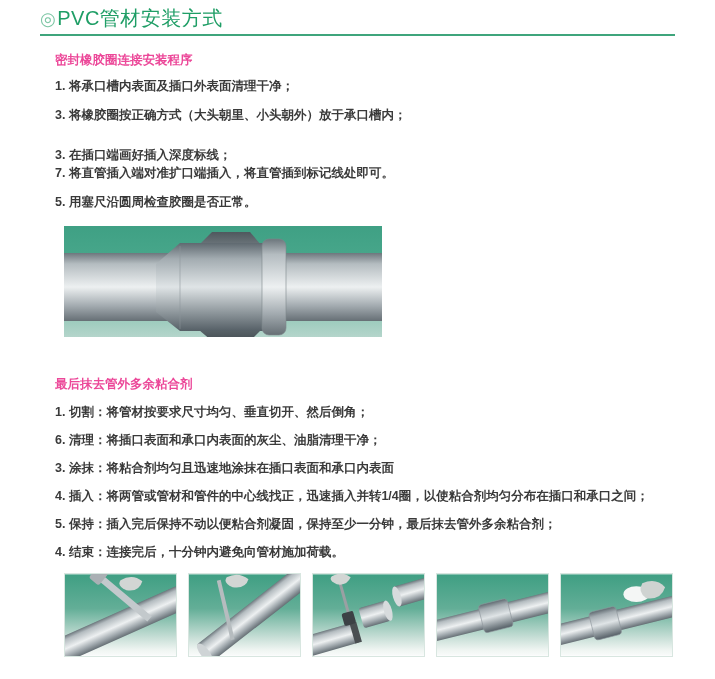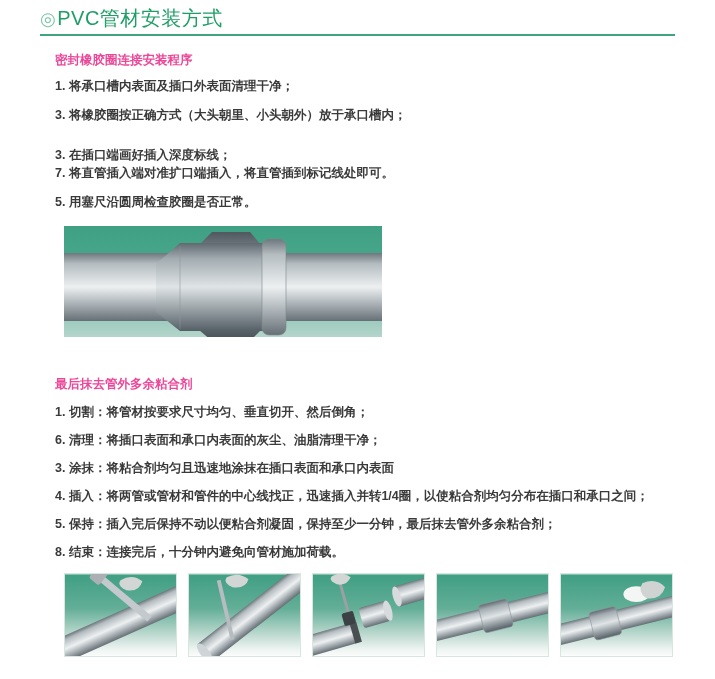--- a/index.html
+++ b/index.html
@@ -103,21 +103,21 @@
       <rect x="198" y="13" width="24" height="96" rx="7" fill="url(#pg)" stroke="#7d868b" stroke-width="0.6"></rect>
     </svg>
   </div>
 
   <div class="abs sec-heading" style="top:376px">最后抹去管外多余粘合剂</div>
   <p class="abs step" style="top:405px">1. 切割：将管材按要求尺寸均匀、垂直切开、然后倒角；</p>
   <p class="abs step" style="top:433px">6. 清理：将插口表面和承口内表面的灰尘、油脂清理干净；</p>
   <p class="abs step" style="top:461px">3. 涂抹：将粘合剂均匀且迅速地涂抹在插口表面和承口内表面</p>
   <p class="abs step" style="top:489px">4. 插入：将两管或管材和管件的中心线找正，迅速插入并转1/4圈，以使粘合剂均匀分布在插口和承口之间；</p>
   <p class="abs step" style="top:517px">5. 保持：插入完后保持不动以便粘合剂凝固，保持至少一分钟，最后抹去管外多余粘合剂；</p>
-  <p class="abs step" style="top:545px">8. 结束：连接完后，十分钟内避免向管材施加荷载。</p>
+  <p class="abs step" style="top:545px">4. 结束：连接完后，十分钟内避免向管材施加荷载。</p>
 
   <div class="abs thumb" style="left:64px">
     <svg width="111" height="82" viewBox="0 0 112 82">
       <rect width="112" height="82" fill="url(#bgT)"></rect>
       <g transform="rotate(-24 56 50)">
         <rect x="-16" y="38" width="140" height="25" rx="3" fill="url(#pg)"></rect>
         <ellipse cx="-14" cy="50.5" rx="5" ry="12.5" fill="#cfd4d6"></ellipse>
       </g>
       <g transform="rotate(40 62 26)">
         <rect x="28" y="22" width="64" height="7" fill="#c3c9cc"></rect>

